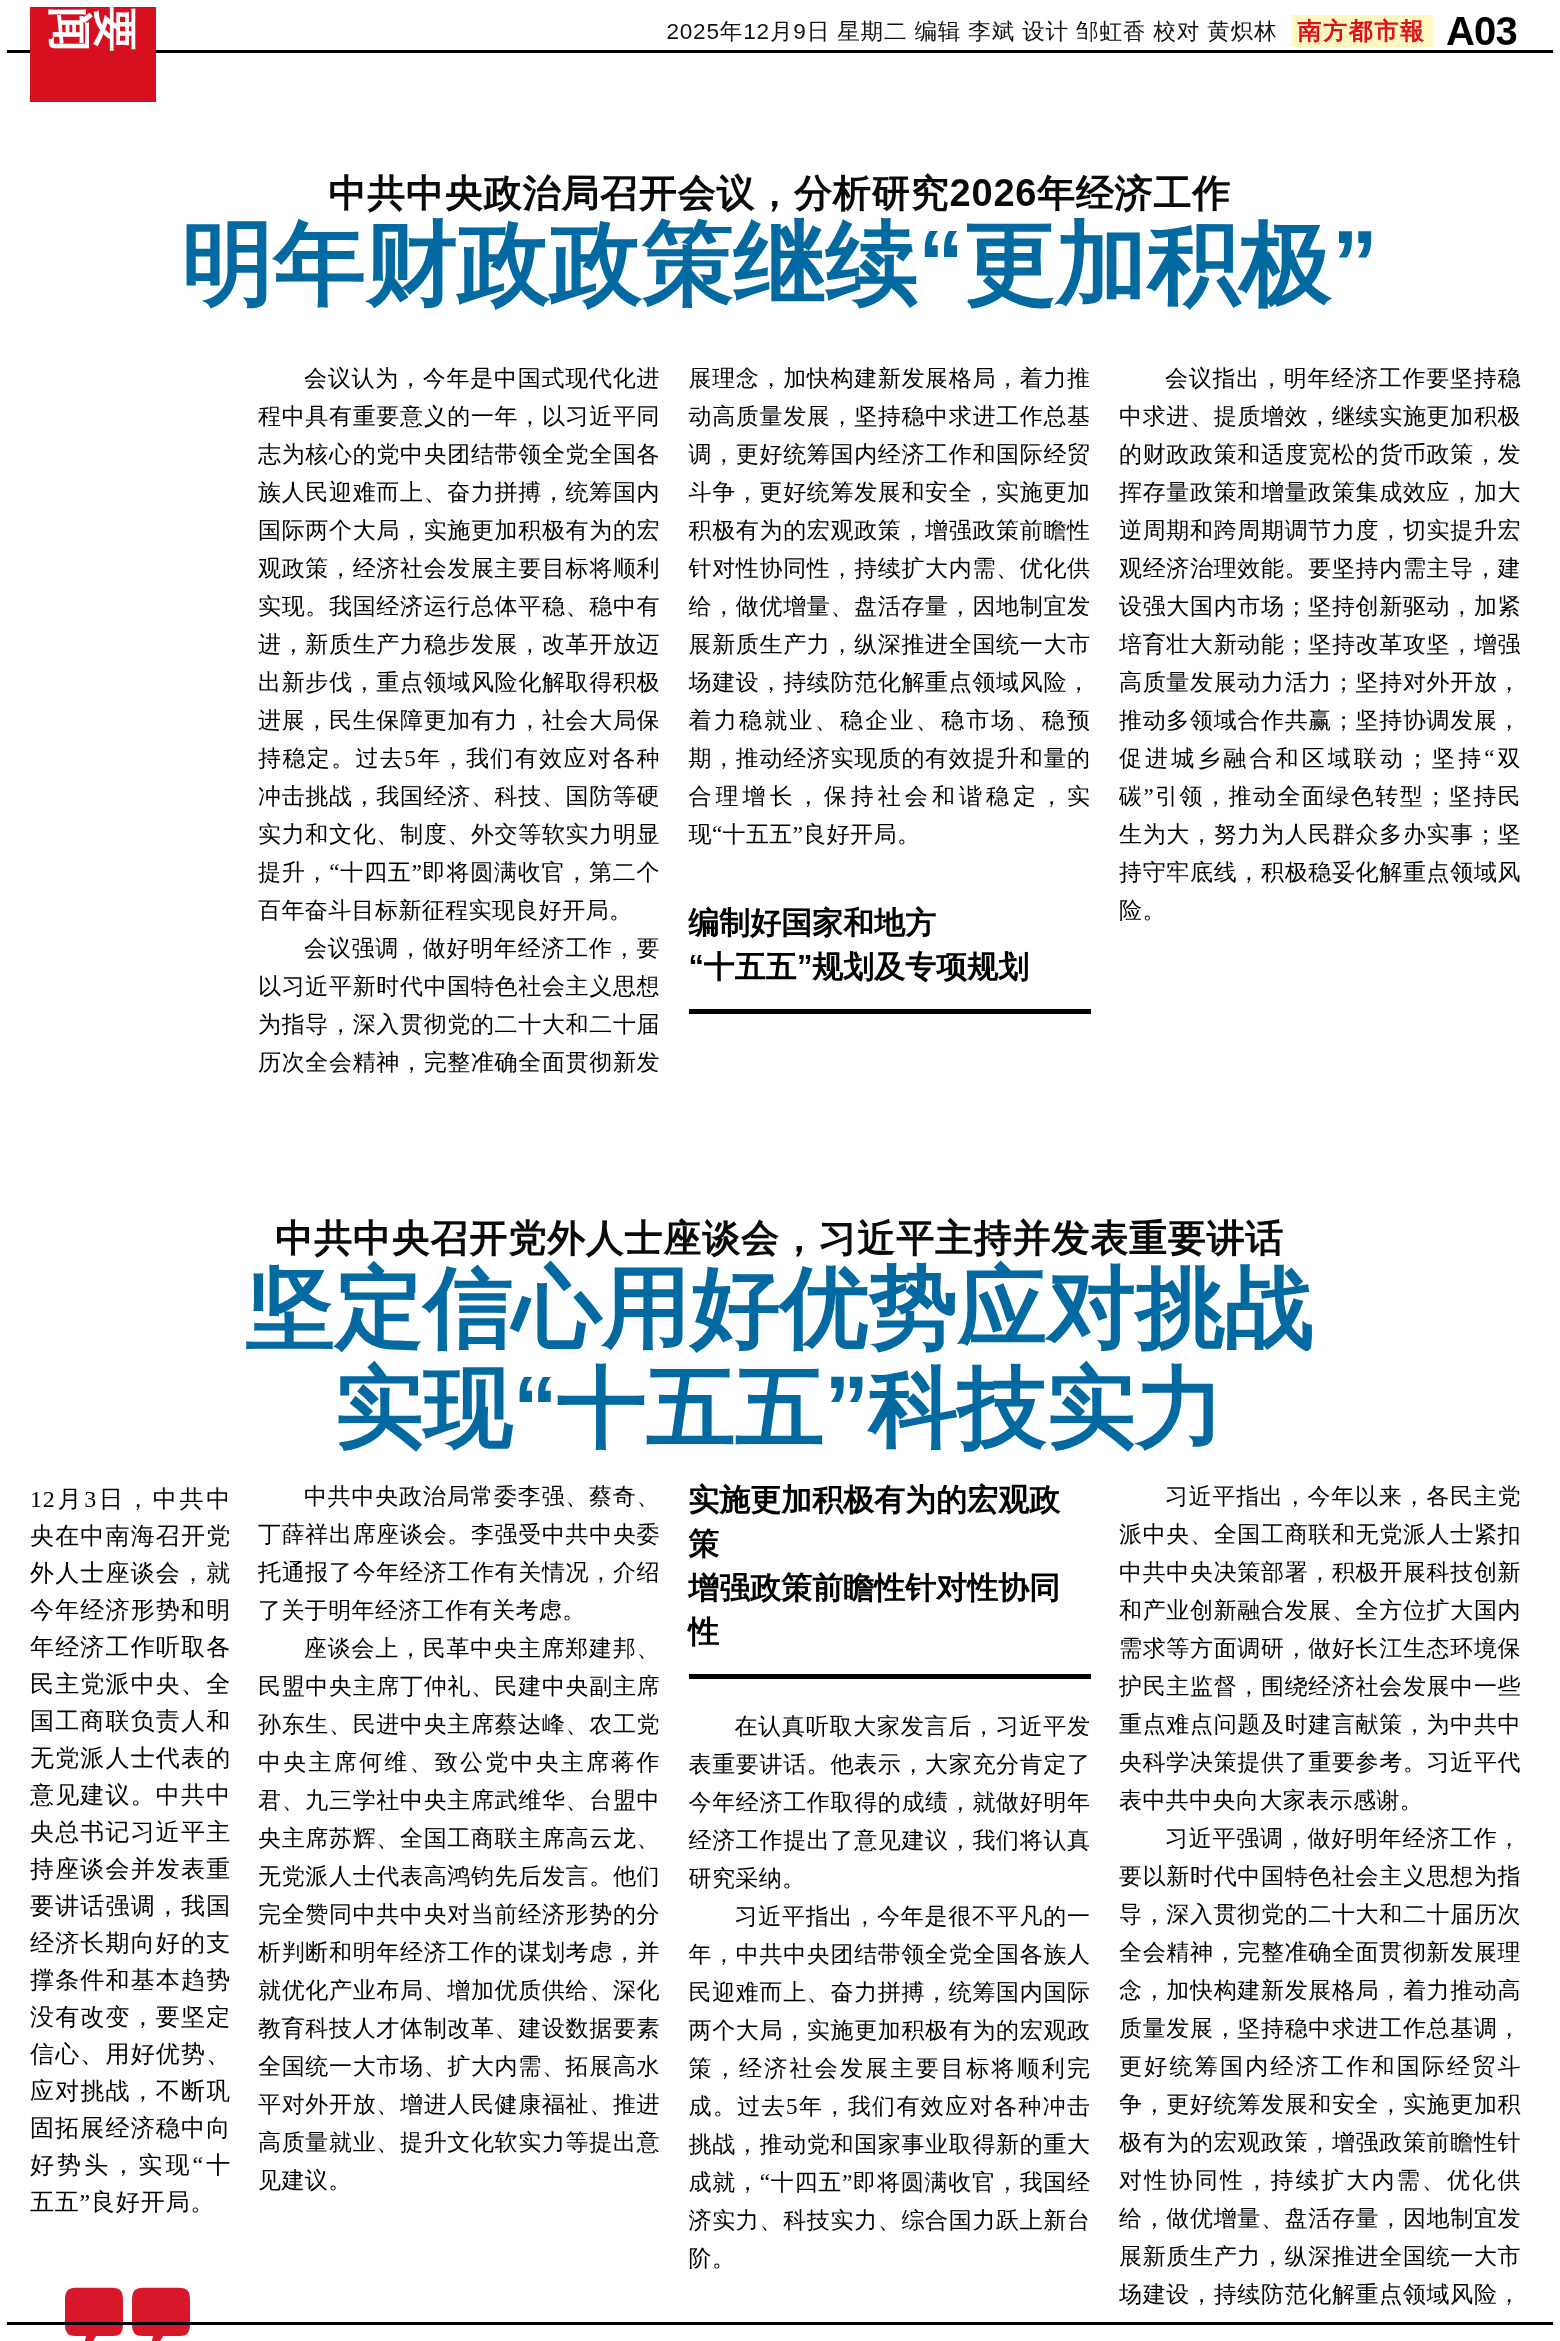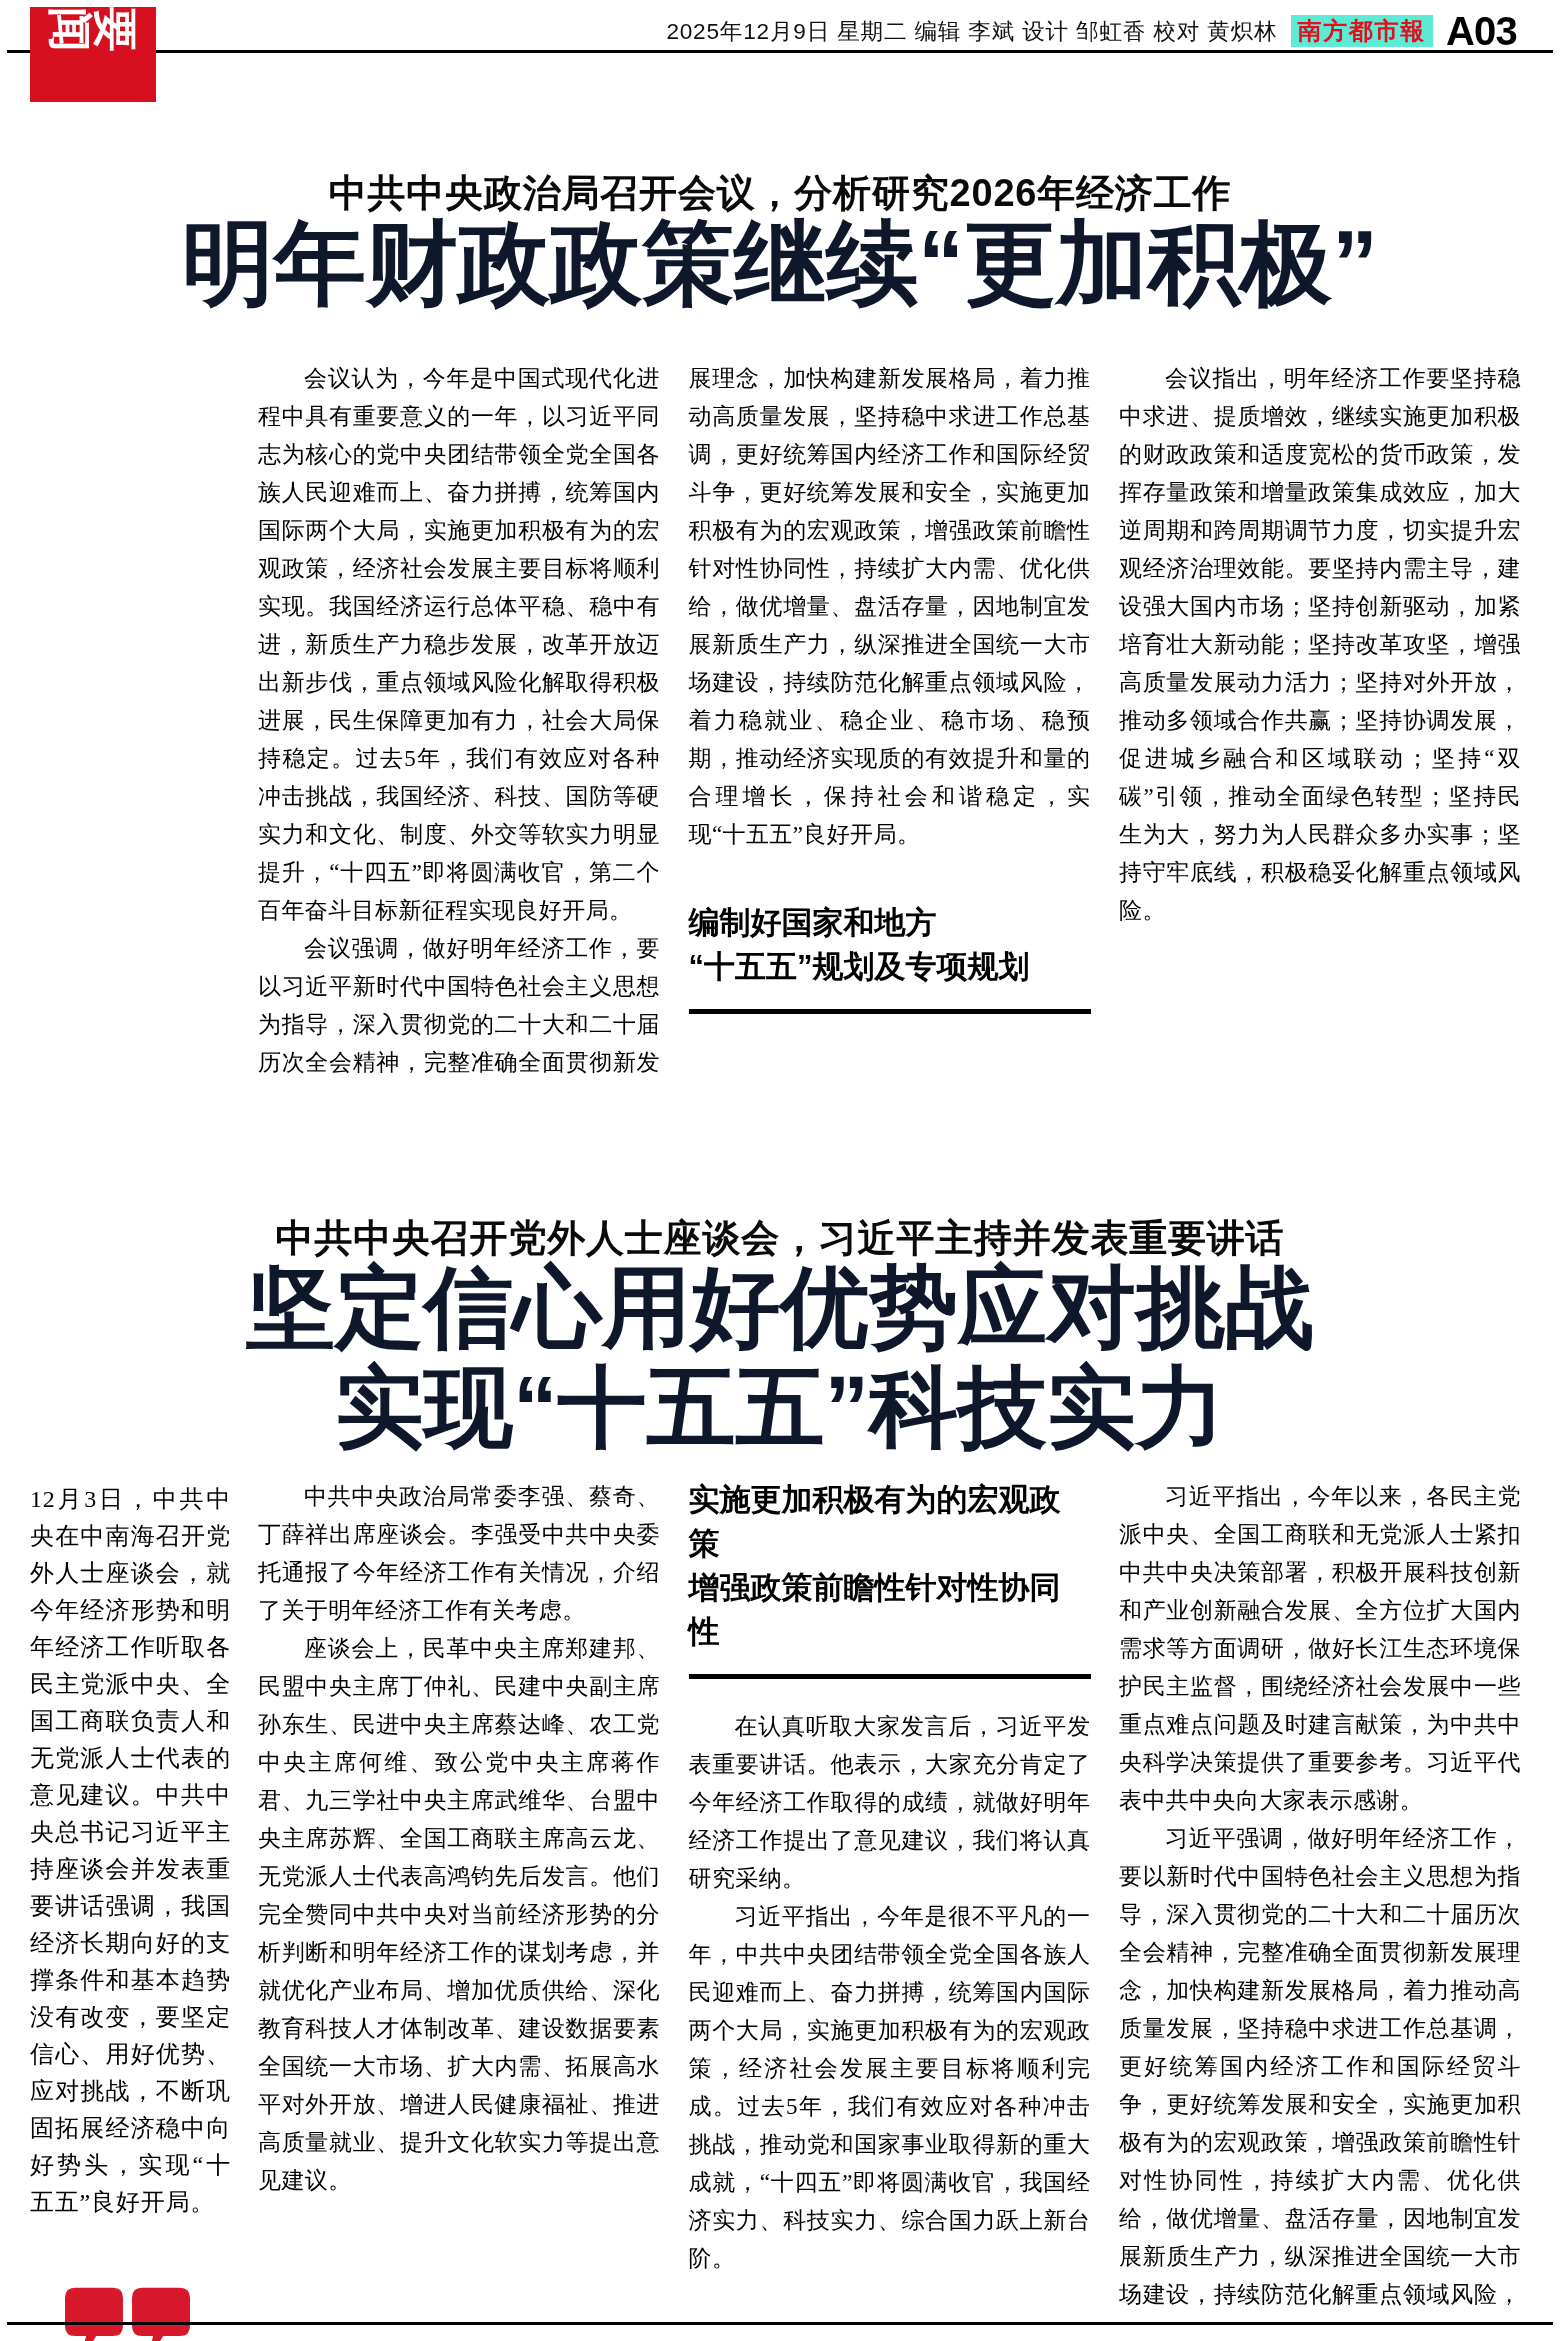--- a/index.html
+++ b/index.html
@@ -19,35 +19,35 @@
     color:#fff; font-family:"Liberation Sans",sans-serif;
     font-weight:bold; font-size:45px; letter-spacing:5px; line-height:1;
   }
   .header-meta{
     position:absolute; right:43px; top:11.7px; height:39px;
     display:flex; align-items:center; gap:13.4px;
     font-family:"Liberation Sans",sans-serif;
   }
   .dateline{font-size:22.6px; color:#111; letter-spacing:0.8px;}
   .masthead{
-    background:#5eead4; color:#e0101c; font-weight:900; font-size:24px;
+    background:#fef9c3; color:#e0101c; font-weight:900; font-size:24px;
     padding:2.5px 6.7px; letter-spacing:1.7px; line-height:1.1;
   }
   .pagenum{font-size:40px; font-weight:900; font-family:"Liberation Sans",sans-serif; letter-spacing:-0.8px;}
   
   .kicker{
     position:absolute; left:0; width:100%; text-align:center;
     font-family:"Liberation Sans",sans-serif; font-weight:600;
     font-size:38px; color:#0a0a0a; letter-spacing:0.8px;
   }
   .kicker1{top:168px;text-align:center;}
   .kicker2{top:1213px;}
   .headline{
     position:absolute; left:0; width:100%; text-align:center;
-    font-family:"Liberation Sans",sans-serif; font-weight:900; color:#0f172a;
+    font-family:"Liberation Sans",sans-serif; font-weight:900; color:#0369a1;
     letter-spacing:0px;
   }
   .headline1{top:211px; font-size:92px; line-height:1.15;}
   .headline2{top:1258px; font-size:89px; line-height:1.12;}
   
   .intro-col{position:absolute; left:30px; width:201px;}
   .intro1{top:366px;}
   .intro2{top:1481px;}
   .intro-text{
     font-size:24px; line-height:37px; text-align:justify; text-justify:inter-character;

